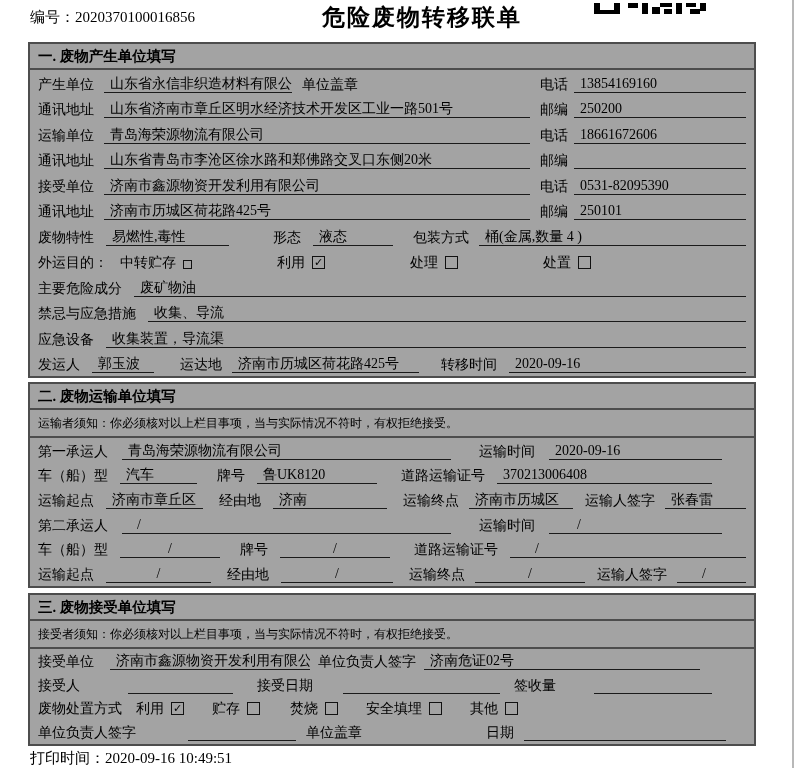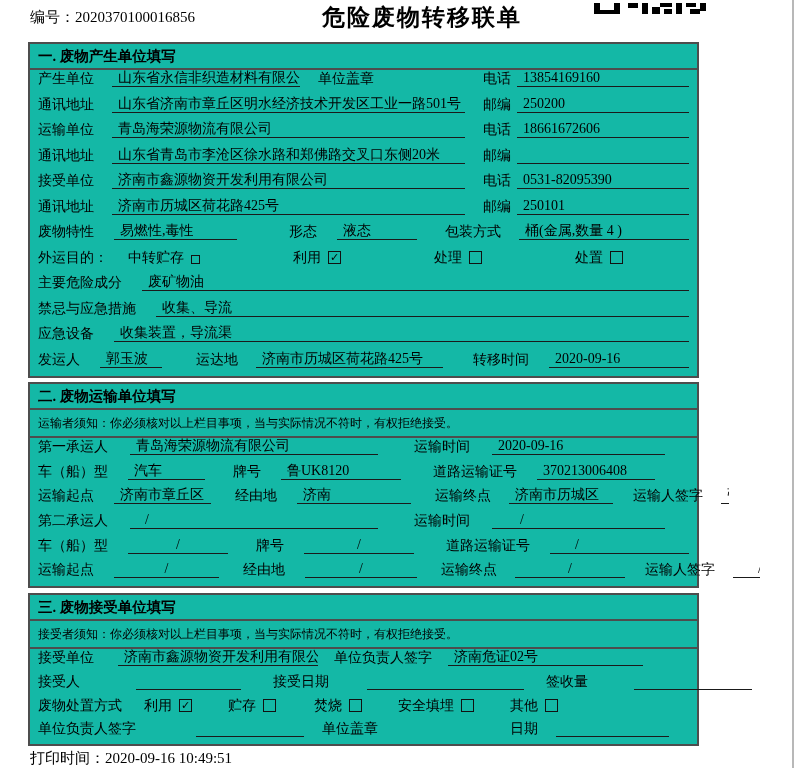--- a/index.html
+++ b/index.html
@@ -6,28 +6,28 @@
   body{
     width:796px;height:768px;background:#ffffff;position:relative;overflow:hidden;
     font-family:"Liberation Serif","DejaVu Serif",serif;color:#000;
   }
   *{box-sizing:border-box;}
   .abs{position:absolute;}
   #doc-no{left:30px;top:8px;font-size:15px;white-space:nowrap;}
   #doc-title{left:0;right:0;top:2px;text-align:center;font-size:23px;font-weight:bold;letter-spacing:2px;transform:translateX(24px);}
   #qr-frag{left:594px;top:0;}
   #page-edge{right:2px;top:0;width:2px;height:768px;background:#b8b8b8;}
-  .sec{left:28px;width:671px;border:2px solid #4d4d4d;display:flex;flex-direction:column;background:#14b8a6;}
+  .sec{left:28px;width:728px;border:2px solid #4d4d4d;display:flex;flex-direction:column;background:#a3a3a3;}
   #sec1{top:42px;height:336px;}
   #sec2{top:382px;height:206px;}
   #sec3{top:593px;height:153px;}
   .sec-title{flex:0 0 26px;line-height:24px;border-bottom:2px solid #4d4d4d;font-weight:bold;font-size:14.5px;padding-left:8px;}
   .notice{flex:0 0 28px;line-height:26px;border-bottom:2px solid #4d4d4d;font-size:12px;padding-left:8px;}
   .rows{flex:1;display:flex;flex-direction:column;padding:0 8px;}
-  .row{flex:1;display:flex;align-items:flex-start;padding-bottom:3px;font-size:14px;gap:8px;}
+  .row{flex:1;display:flex;align-items:flex-end;padding-bottom:3px;font-size:14px;}
   .lbl{white-space:nowrap;line-height:17px;flex:0 0 auto;}
   .u{border-bottom:1px solid #1a1a1a;height:17px;line-height:16px;white-space:nowrap;padding:0 2px 0 6px;flex:0 0 auto;overflow:hidden;}
   .grow{flex:1 1 auto;}
   .center{text-align:center;padding:0;}
   .pl15{padding-left:15px;} .pl25{padding-left:25px;} .pl28{padding-left:28px;}
   .opt{display:inline-flex;align-items:flex-end;}
   .cb{display:inline-block;width:13px;height:13px;border:1px solid #111;margin:0 0 2px 7px;
       font:11px/11px "DejaVu Sans","Liberation Sans",sans-serif;text-align:center;}
   .cb.sm{width:9px;height:9px;font-size:8px;line-height:7px;}
   .rg{margin-left:auto;width:206px;display:flex;align-items:flex-end;flex:0 0 auto;}

